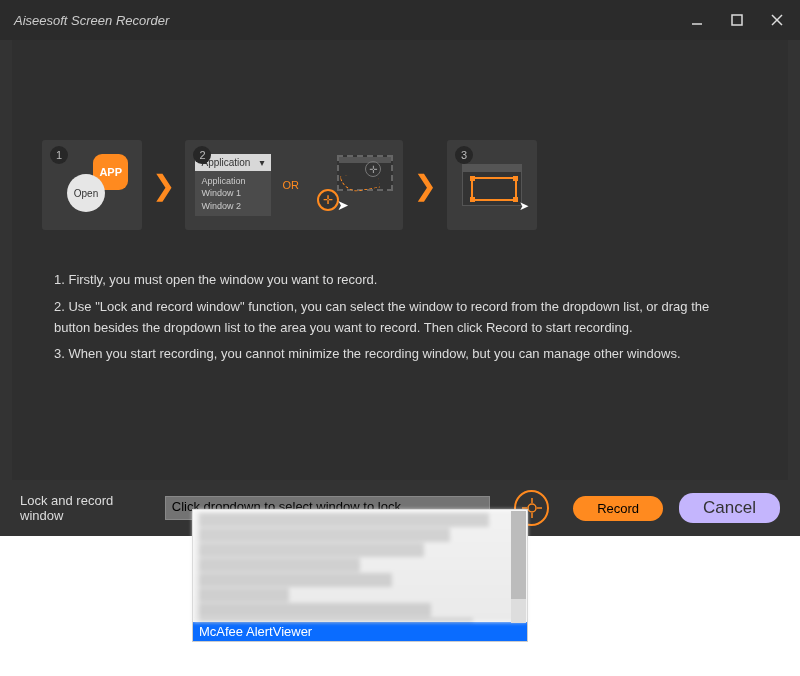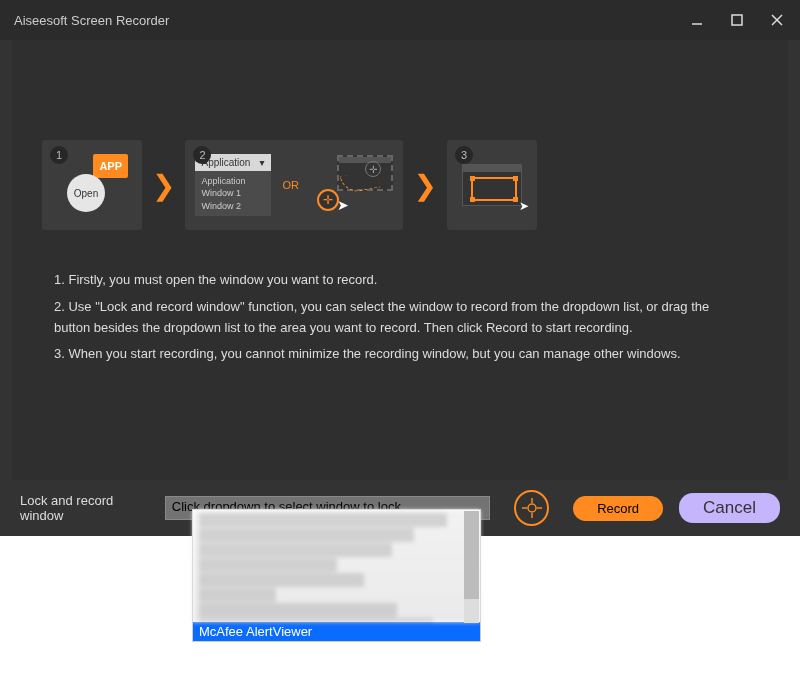--- a/index.html
+++ b/index.html
@@ -1,29 +1,29 @@
 <!DOCTYPE html>
 <html><head>
 <meta charset="utf-8">
 <style>
 * { margin: 0; padding: 0; box-sizing: border-box; }
 body { font-family: Arial, sans-serif; background: #fff; width: 800px; height: 676px; overflow: hidden; position: relative; }
 .app-window { width: 800px; height: 536px; background: #333333; position: relative; }
 .titlebar { height: 40px; display: flex; align-items: center; padding: 0 10px; color: #ccc; font-size: 13px; background: #2b2b2b; }
-.titlebar .title { flex: 1; padding-left: 4px; }
+.titlebar .title { flex: 1; padding-left: 4px; font-style: italic; }
 .win-controls { display: flex; gap: 14px; align-items: center; }
 .win-btn { width: 26px; height: 26px; display: flex; align-items: center; justify-content: center; color: #ddd; cursor: pointer; }
 .dark-panel { position: absolute; left: 12px; top: 40px; right: 12px; bottom: 56px; background: #2f2f2f; }
 .steps { display: flex; align-items: center; gap: 10px; padding: 100px 30px 20px 30px; }
 .step-card { background: #3c3c3c; border-radius: 3px; position: relative; height: 90px; display: flex; align-items: center; justify-content: center; }
 .step-num { position: absolute; top: 6px; left: 8px; width: 18px; height: 18px; background: #272727; border-radius: 50%; color: #bbb; font-size: 11px; display: flex; align-items: center; justify-content: center; }
 .chevron { color: #ff8a1f; font-size: 28px; }
 .step1 { width: 100px; }
 .step1 .open-circle { width: 38px; height: 38px; background: #e6e6e6; border-radius: 50%; display: flex; align-items: center; justify-content: center; font-size: 10px; color: #333; position: relative; top: 8px; left: -6px; }
-.step1 .app-badge { position: absolute; background: #ff8a1f; color: #fff; font-size: 11px; font-weight: bold; padding: 6px 6px; border-radius: 2px; top: 14px; right: 14px; text-align: right; }
+.step1 .app-badge { position: absolute; background: #ff8a1f; color: #fff; font-size: 11px; font-weight: bold; padding: 12px 6px; border-radius: 9px; top: 14px; right: 14px; text-align: right; }
 .step2 { width: 218px; padding: 10px; gap: 8px; }
 .step2 .dd { width: 82px; }
 .step2 .dd-head { background: #d8d8d8; color: #333; font-size: 10px; padding: 3px 6px; display: flex; justify-content: space-between; align-items: center; }
 .step2 .dd-list { background: #4b4b4b; color: #ccc; font-size: 9px; padding: 4px 6px; line-height: 1.4; }
 .step2 .or { color: #ff8a1f; font-size: 11px; margin: 0 4px; }
 .step2 .target-area { position: relative; width: 90px; height: 60px; }
 .step2 .win-rect { position: absolute; top: 0; right: 0; width: 56px; height: 36px; border: 2px dashed #666; background: #333; }
 .step2 .win-rect .bar { height: 6px; background: #555; }
 .step2 .cross1 { position: absolute; top: 6px; right: 12px; width: 16px; height: 16px; border: 1px solid #777; border-radius: 50%; display:flex;align-items:center;justify-content:center; color:#999; font-size:10px; }
 .step2 .cross2 { position: absolute; bottom: 4px; left: 6px; width: 22px; height: 22px; border: 2px solid #ff8a1f; border-radius: 50%; background:#333; display:flex;align-items:center;justify-content:center; color:#ff8a1f; font-size:12px; }
@@ -35,21 +35,21 @@
 .step3 .sel { position: absolute; border: 2px solid #ff8a1f; top: 12px; left: 8px; width: 46px; height: 24px; }
 .step3 .handle { position:absolute; width:5px; height:5px; background:#ff8a1f; }
 .step3 .cursor2 { position: absolute; bottom: -8px; right: -8px; color: #fff; font-size: 12px; }
 .instructions { color: #ddd; font-size: 13px; line-height: 1.6; padding: 20px 42px; }
 .instructions p { margin-bottom: 6px; }
 .bottom-bar { position: absolute; left: 0; bottom: 0; right: 0; height: 56px; background: #333; display: flex; align-items: center; padding: 0 20px; gap: 10px; color: #ddd; font-size: 13px; }
 .dd-select { width: 338px; height: 24px; background: #737373; color: #000; font-size: 13px; padding: 2px 6px; border: 1px solid #888; cursor: pointer; position: relative; }
 .target-btn { width: 36px; height: 36px; border: 2px solid #ff8a1f; border-radius: 50%; display:flex;align-items:center;justify-content:center; color:#ff8a1f; cursor:pointer; margin-left: 14px; }
 .record-btn { background: #ff8a1f; color: #000000; border: none; border-radius: 14px; padding: 5px 24px; font-size: 13px; cursor: pointer; margin-left: 14px; }
 .cancel-btn { background: #c4b5fd; color: #333; border: none; border-radius: 14px; padding: 5px 24px; font-size: 17px; cursor: pointer; margin-left: 6px; }
-.dropdown-pop { position: absolute; left: 192px; top: 509px; width: 289px; background: #fff; border: 1px solid #ccc; font-size: 13px; z-index: 10; }
+.dropdown-pop { position: absolute; left: 192px; top: 509px; width: 336px; background: #fff; border: 1px solid #ccc; font-size: 13px; z-index: 10; }
 .dropdown-pop .blur-items { height: 112px; background: linear-gradient(#f2f2f2, #eaeaea); filter: blur(2px); padding: 2px 6px; color: #888; line-height: 1.4; overflow: hidden; position: relative; }
 .dropdown-pop .blur-line { height: 14px; margin: 1px 0; background: rgba(120,120,120,0.25); border-radius: 1px; }
 .dropdown-pop .selected-item { background: #0a6cff; color: #fff; padding: 2px 6px; }
 .dropdown-pop .scrollbar { position: absolute; right: 1px; top: 1px; width: 15px; height: 112px; background: #ddd; }
 .dropdown-pop .scrollbar .thumb { width: 100%; height: 88px; background: #bcbcbc; }
 </style>
 </head>
 <body>
 
 <div class="app-window">

